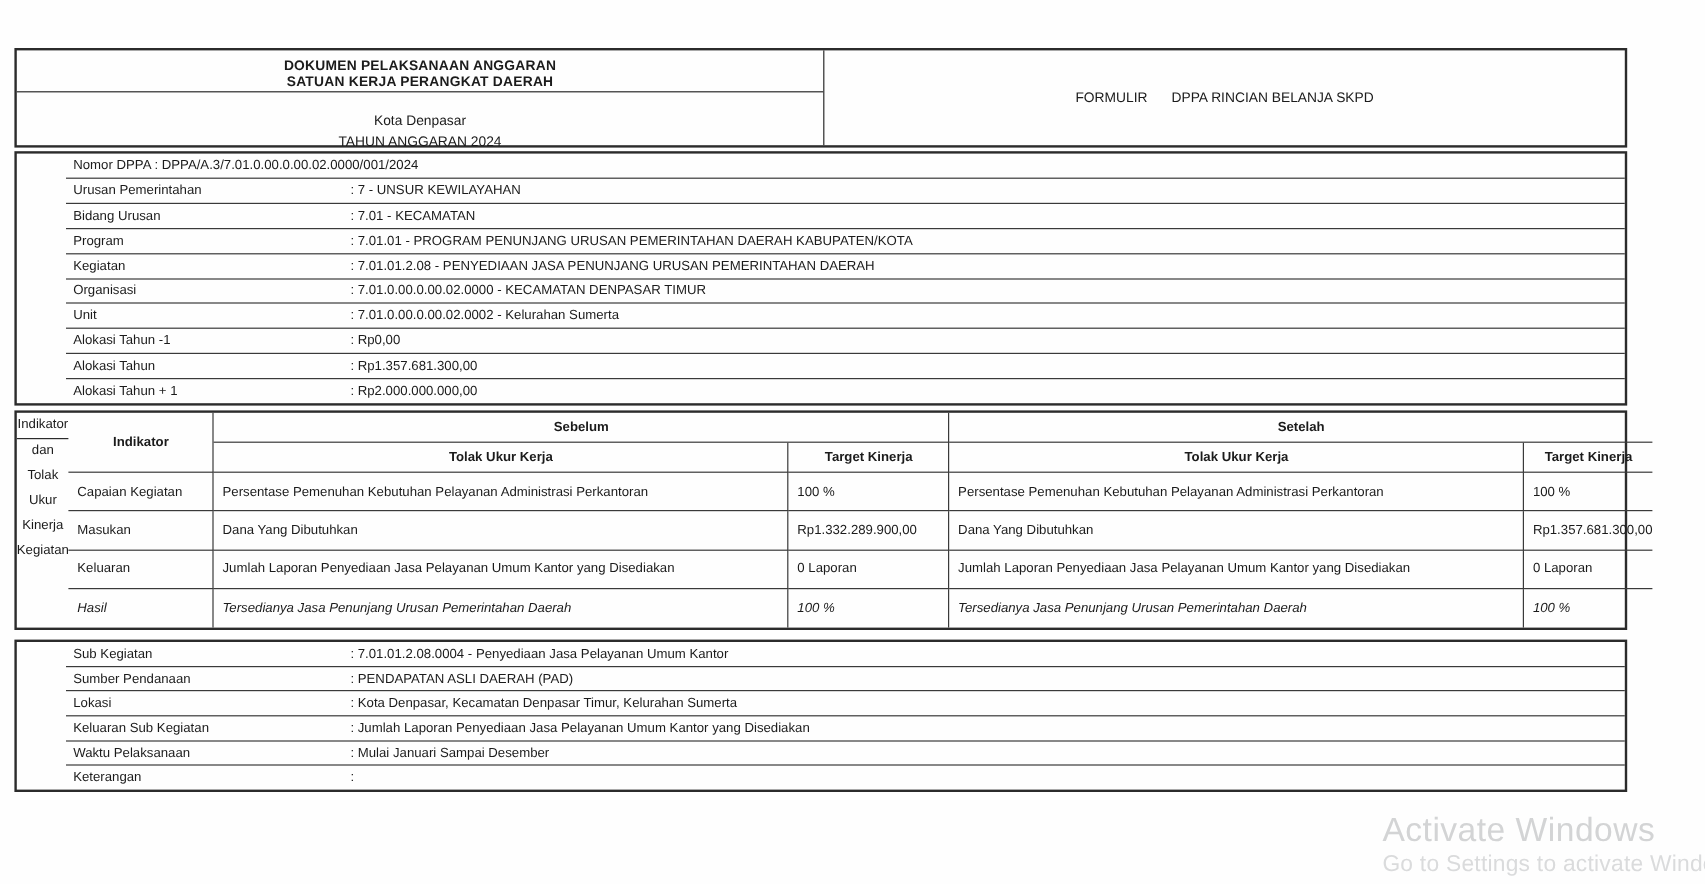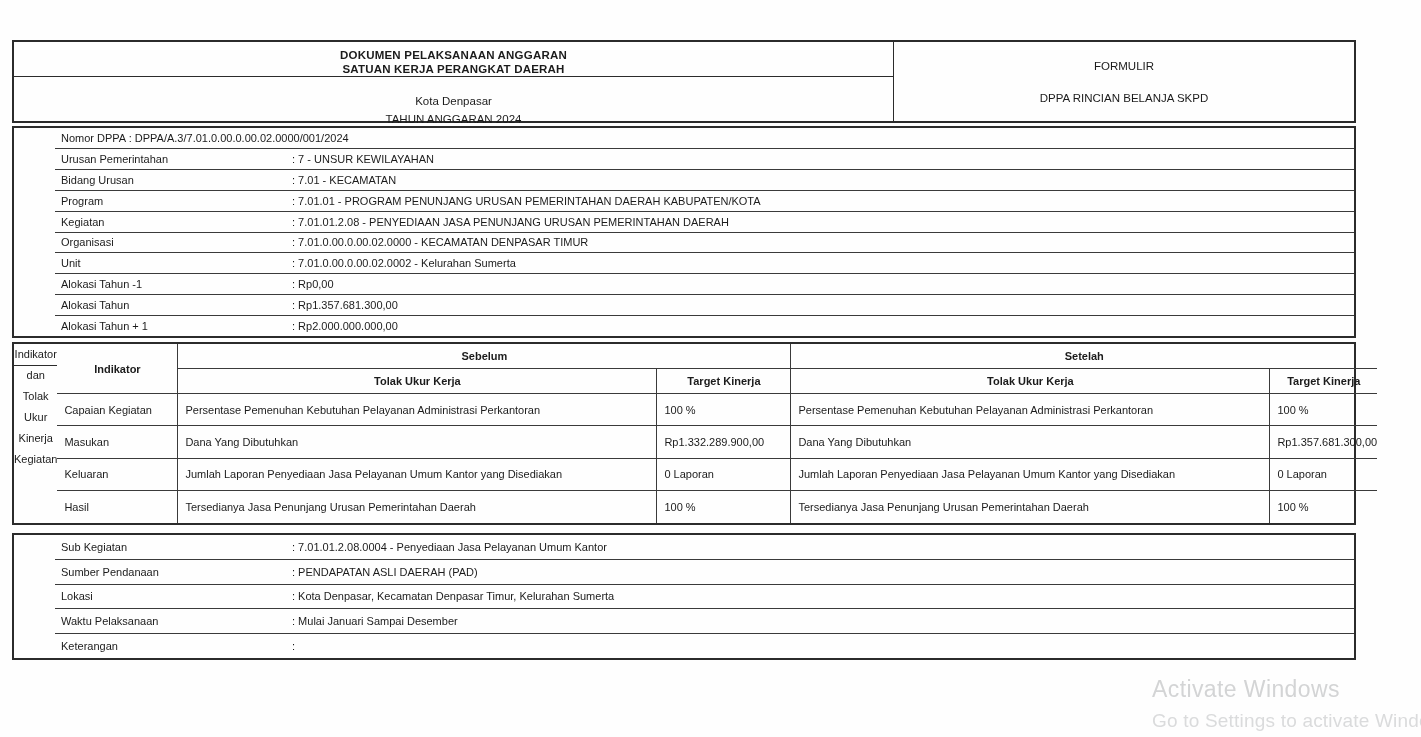--- a/index.html
+++ b/index.html
@@ -6,29 +6,29 @@
   html,body { background:#ffffff; }
   .page {
     position:relative; width:1421px; height:737px; overflow:hidden;
     background:#fefefe; font-family:"Liberation Sans", sans-serif; color:#1b1b1b;
   }
   
   .header-block {
     position:absolute; left:12px; top:40px; width:1344px; height:83px;
     border:2px solid #2b2b2b; display:flex;
   }
-  .header-left { width:880px; border-right:1.5px solid #2b2b2b; display:flex; flex-direction:column;gap:13px; }
+  .header-left { width:673px; border-right:1.5px solid #2b2b2b; display:flex; flex-direction:column;gap:13px; }
   .header-title {
     height:39px; border-bottom:1.5px solid #2b2b2b; text-align:center;
     font-weight:bold; font-size:11.5px; line-height:14px; padding-top:6px; letter-spacing:.2px;
   }
   .header-sub { flex:1; text-align:center; font-size:11.5px; padding-top:5px; }
   .header-sub .l1 { margin-bottom:6px; }
   .header-right {
-    flex:1; display:flex; flex-direction:column; justify-content:center; align-items:center;
+    flex:1; display:flex; flex-direction:row; justify-content:center; align-items:center;
     font-size:11.5px; gap:20px;
   }
   
   .kv-block {
     position:absolute; left:12px; width:1344px; border:2px solid #2b2b2b;
     display:flex; flex-direction:column;padding-left:41px;
   }
   #kv1 { top:126px; height:212px; }
   #kv2 { top:533px; height:127px; }
   .kv-row { flex:1; display:flex; align-items:center; border-top:1px solid #3a3a3a; }
@@ -47,27 +47,27 @@
   }
   .ind-grid {
     flex:1; display:grid;
     grid-template-columns:121px 479px 134px 479px 1fr;
     grid-template-rows:25px 25px 1fr 1fr 1fr 1fr;
   }
   .cell { border-right:1px solid #3a3a3a; border-bottom:1px solid #3a3a3a;
           display:flex; align-items:center; font-size:11px; padding-left:7px; }
   .cell.hd { font-weight:bold; justify-content:center; padding-left:0; }
   .cell.no-r { border-right:none; }
-  .cell.no-b { border-bottom:none; }
+  .cell.no-b { border-bottom:none;font-style:italic; }
   .cell.span-ind { grid-row:1/3; grid-column:1; }
   .cell.span-seb { grid-column:2/4; }
   .cell.span-set { grid-column:4/6; }
   
   .wm1 {
-    position:absolute; left:1152px; top:676px; font-size:23px; color:#d3d4d5;
+    position:absolute; left:1152px; top:676px; font-size:28px; color:#d3d4d5;
     letter-spacing:.4px; white-space:nowrap;
   }
   .wm2 {
     position:absolute; left:1152px; top:710px; font-size:19px; color:#dadbdc;
     letter-spacing:.2px; white-space:nowrap;
   }
 </style>
 </head>
 <body>
 
@@ -177,20 +177,24 @@
     </div>
     <div class="kv-row">
       <div class="kv-label">Sumber Pendanaan</div>
       <div class="kv-value">: PENDAPATAN ASLI DAERAH (PAD)</div>
     </div>
     <div class="kv-row">
       <div class="kv-label">Lokasi</div>
       <div class="kv-value">: Kota Denpasar, Kecamatan Denpasar Timur, Kelurahan Sumerta</div>
     </div>
     <div class="kv-row">
+      <div class="kv-label">Keluaran Sub Kegiatan</div>
+      <div class="kv-value">: Jumlah Laporan Penyediaan Jasa Pelayanan Umum Kantor yang Disediakan</div>
+    </div>
+    <div class="kv-row">
       <div class="kv-label">Waktu Pelaksanaan</div>
       <div class="kv-value">: Mulai Januari Sampai Desember</div>
     </div>
     <div class="kv-row">
       <div class="kv-label">Keterangan</div>
       <div class="kv-value">:</div>
     </div>
   </div>
 
   <div class="wm1">Activate Windows</div>

